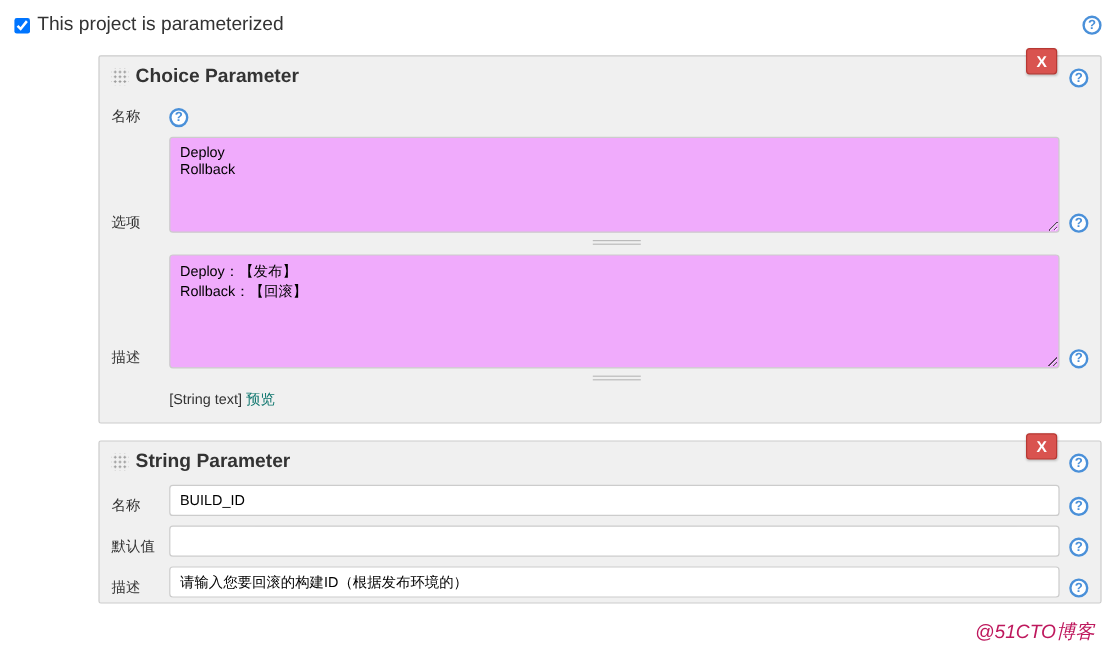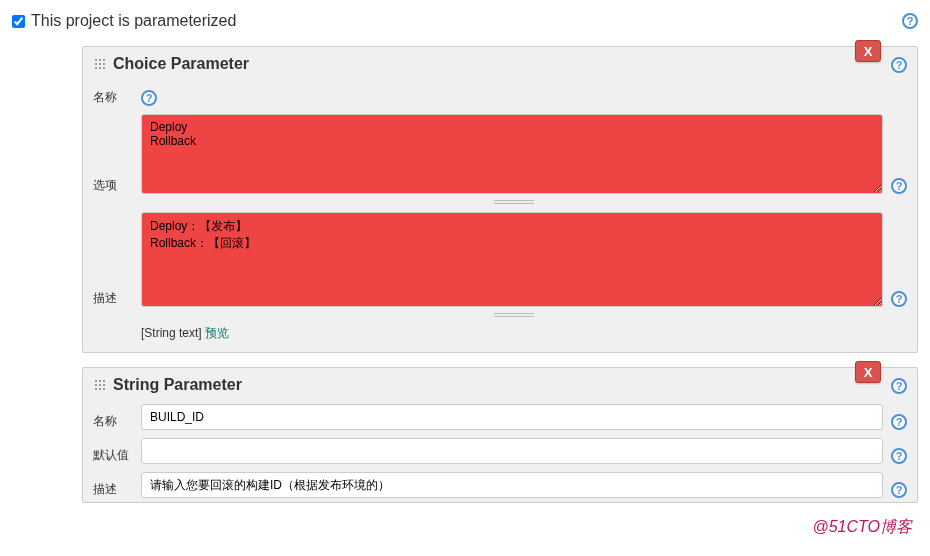--- a/index.html
+++ b/index.html
@@ -121,21 +121,21 @@
       font-family: inherit;
       background: #fff;
     }
     .field-textarea {
       flex: 1;
       padding: 5px 8px;
       border: 1px solid #ccc;
       border-radius: 3px;
       font-size: 12px;
       font-family: inherit;
-      background: #ef4444;
+      background: #f0abfc;
       resize: both;
       min-height: 80px;
       white-space: pre;
     }
     .field-textarea-desc {
       min-height: 95px;
     }
     .field-help {
       flex-shrink: 0;
       padding-top: 4px;

